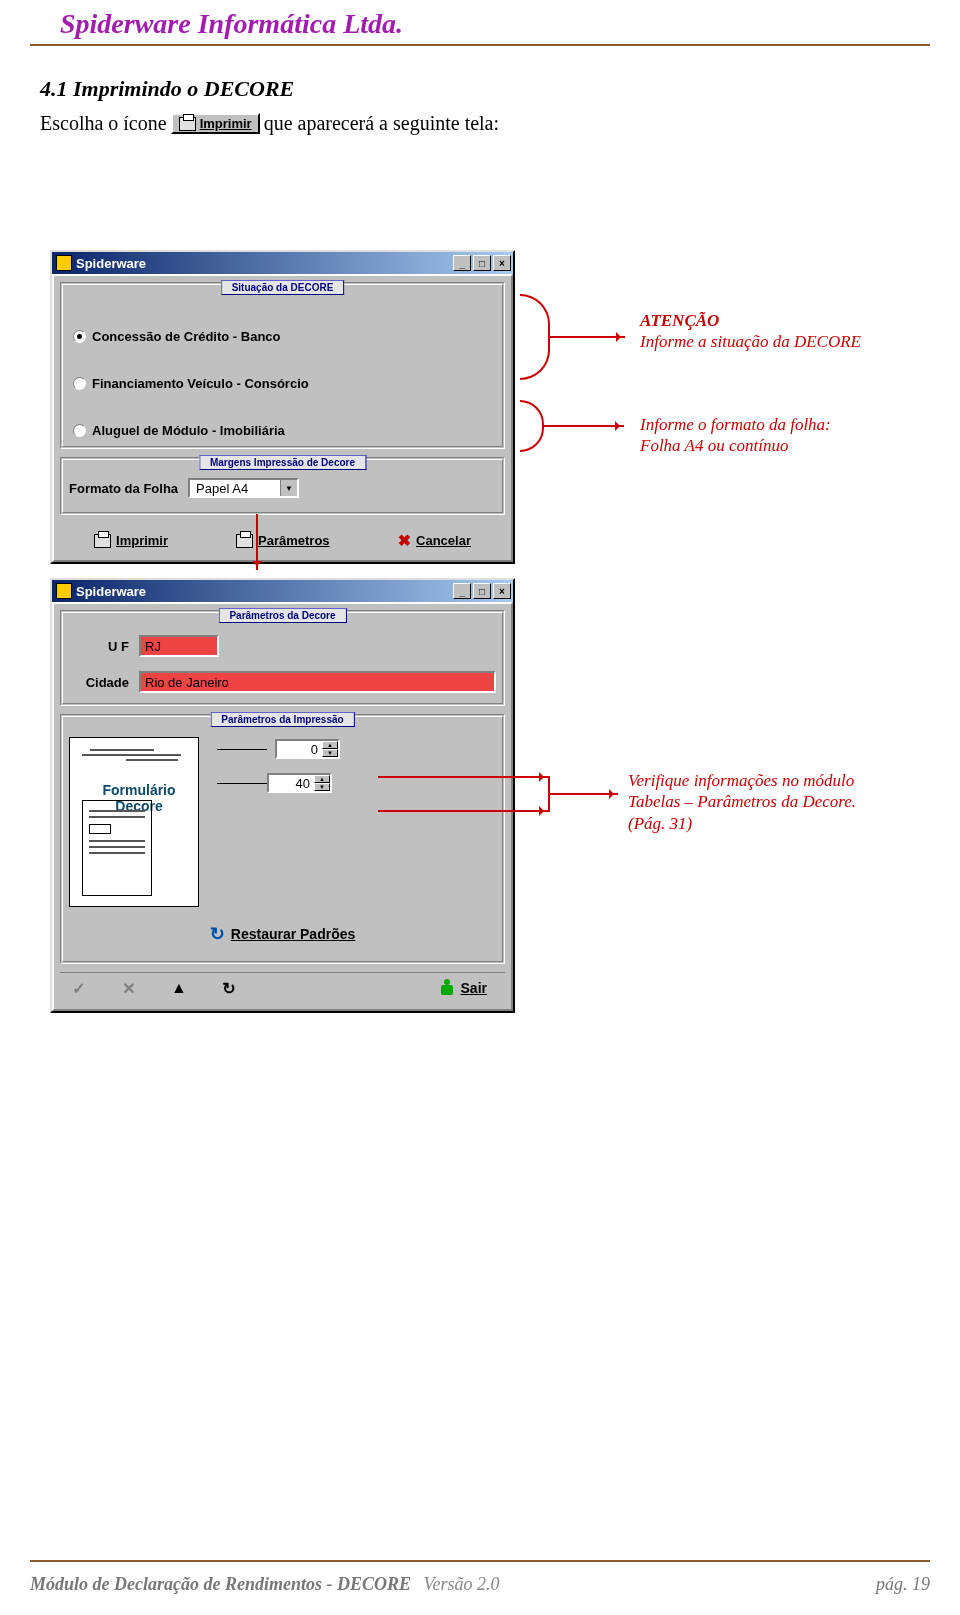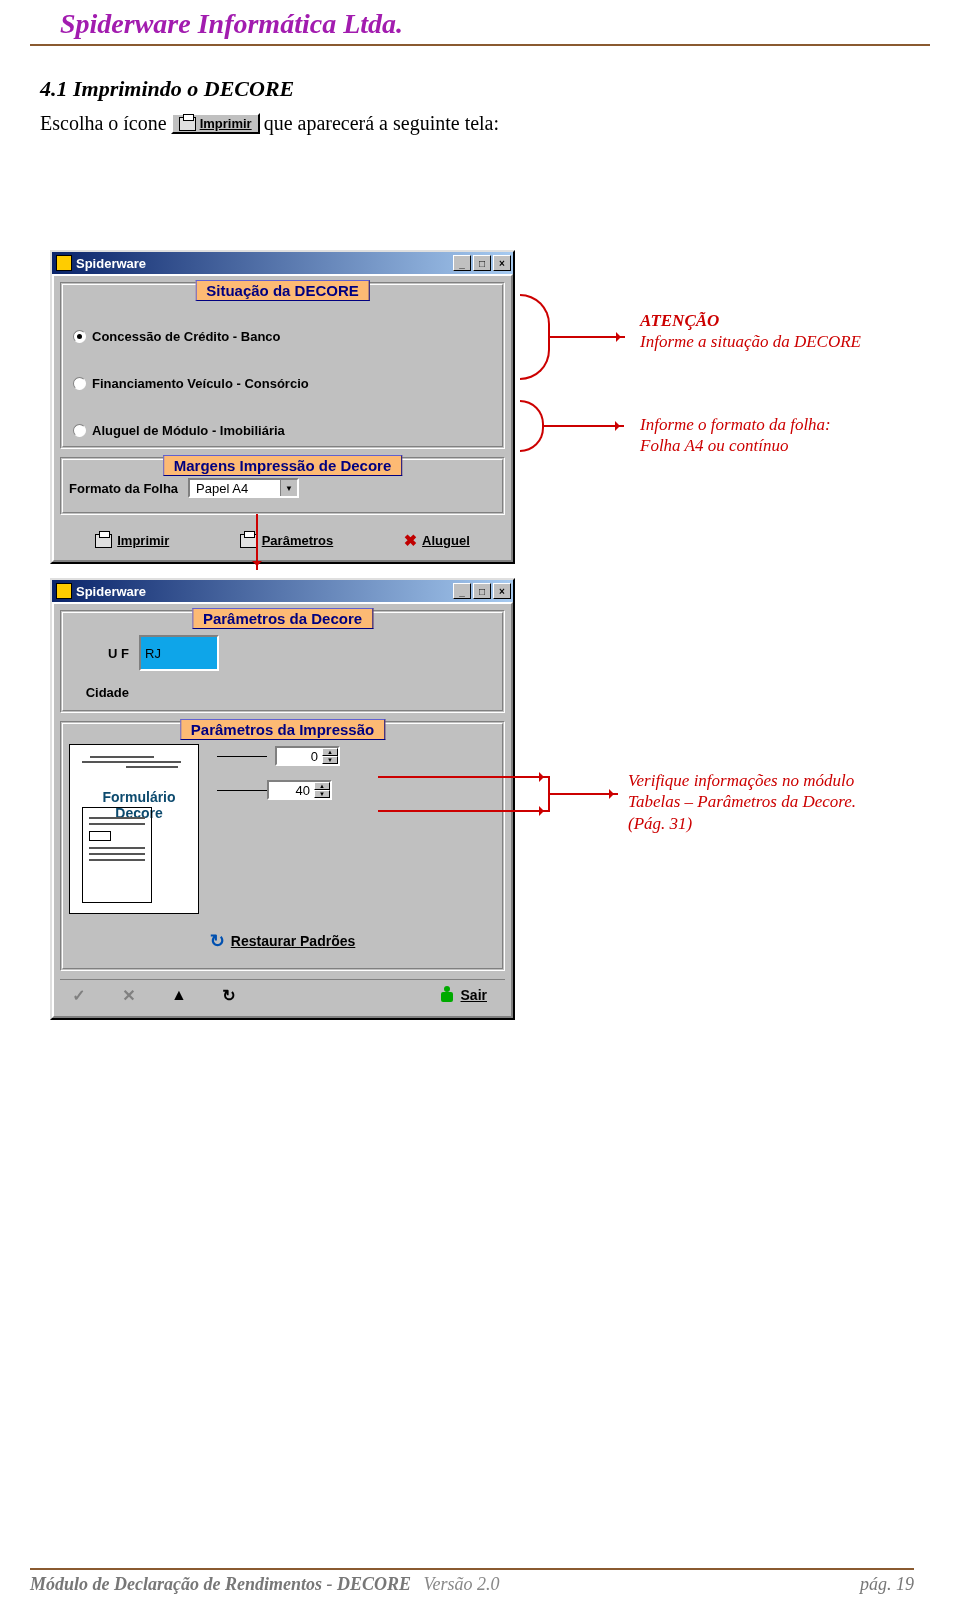--- a/index.html
+++ b/index.html
@@ -82,27 +82,27 @@
     position: absolute;
     inset: 1px;
     border: 1px solid #fff;
     border-right-color: #808080; border-bottom-color: #808080;
     pointer-events: none;
   }
   .group-title {
     position: absolute;
     top: -3px; left: 50%;
     transform: translateX(-50%);
-    background: #fdba74;
+    background: #e5e5e5;
     border: 1px solid #000080;
     border-top-color: #6060d0; border-left-color: #6060d0;
     padding: 1px 10px;
     font-weight: bold;
     color: #000080;
-    font-size: 15px;
+    font-size: 10px;
     z-index: 2;
     white-space: nowrap;
   }
   .radio-row {
     display: flex; align-items: center; gap: 6px;
     padding: 2px 4px;
     font-weight: bold;
     color: #000;
     font-size: 13px;
     margin-top: 28px;
@@ -111,24 +111,24 @@
     width: 13px; height: 13px; border-radius: 50%;
     background: #fff;
     border: 1px solid #808080;
     border-right-color: #fff; border-bottom-color: #fff;
     display: inline-flex; align-items: center; justify-content: center;
   }
   .radio .dot { width: 5px; height: 5px; border-radius: 50%; background: #000; }
   .field-row { display: flex; align-items: center; gap: 10px; margin: 4px 0; }
   .label-bold { font-weight: bold; color: #000; font-size: 13px; white-space: nowrap; }
   .sunken-input {
-    background: #0ea5e9;
+    background: #ef4444;
     border: 2px solid #808080;
     border-right-color: #fff; border-bottom-color: #fff;
-    padding: 16px 4px;
+    padding: 9px 4px;
     font-size: 13px;
     height: 20px;
     display: inline-flex; align-items: center;
   }
   .dropdown {
     display: inline-flex; align-items: stretch;
     border: 2px solid #808080;
     border-right-color: #fff; border-bottom-color: #fff;
     background: #fff;
     height: 20px;
@@ -269,23 +269,23 @@
     border: 2px solid #000;
     border-top-color: #fff; border-left-color: #fff;
     padding: 1px 6px;
     font-family: "MS Sans Serif", Arial, sans-serif;
     font-weight: bold; font-size: 13px;
     vertical-align: middle;
   }
 
   .page-footer {
     position: absolute;
-    bottom: 20px; left: 30px; right: 46px;
+    bottom: 20px; left: 30px; right: 30px;
     border-top: 2px solid #8a5a30;
-    padding-top: 4px;
+    padding-top: 12px;
     display: flex;
     font-family: "Book Antiqua", Palatino, serif;
     font-style: italic;
     color: #777;
     font-size: 18px;
   }
   .page-footer .left { font-weight: bold; }
   .page-footer .ver { font-weight: normal; color: #888; margin-left: 8px; }
   .page-footer .right { margin-left: auto; }
 </style>
@@ -348,21 +348,21 @@
       <span class="flat-btn">
         <span class="prn-icon"></span>
         <span class="ul">Imprimir</span>
       </span>
       <span class="flat-btn">
         <span class="prn-icon"></span>
         <span class="ul">Parâmetros</span>
       </span>
       <span class="flat-btn">
         <span class="x-icon">✖</span>
-        <span class="ul">Aluguel</span>
+        <span class="ul">Cancelar</span>
       </span>
     </div>
   </div>
 </div>
 
 <div class="bracket" style="left:520px; top:294px; width:30px; height:86px;"></div>
 <div class="arrow" style="left:550px; top:336px; width:75px;"></div>
 <div class="annot" style="left:640px; top:310px; width:270px;">
   <span class="title-red">ATENÇÃO</span>
   <span>Informe a situação da DECORE</span>
@@ -388,20 +388,21 @@
   </div>
   <div class="win-inner">
     <div class="group" style="padding-top:20px">
       <div class="group-title">Parâmetros da Decore</div>
       <div class="field-row" style="align-items:center">
         <span class="label-bold" style="width:60px;text-align:right">U F</span>
         <span class="sunken-input" style="width:80px">RJ</span>
       </div>
       <div class="field-row" style="margin-top:14px">
         <span class="label-bold" style="width:60px;text-align:right">Cidade</span>
+        <span class="sunken-input" style="flex:1">Rio de Janeiro</span>
       </div>
     </div>
 
     <div class="group" style="padding-top:22px; padding-bottom:12px; min-height:250px">
       <div class="group-title">Parâmetros da Impressão</div>
 
       <div style="display:flex; gap:18px; align-items:flex-start">
         <div class="formulario">
           <div class="hdrline short" style="margin-left:14px;width:55%"></div>
           <div class="hdrline" style="width:85%"></div>

